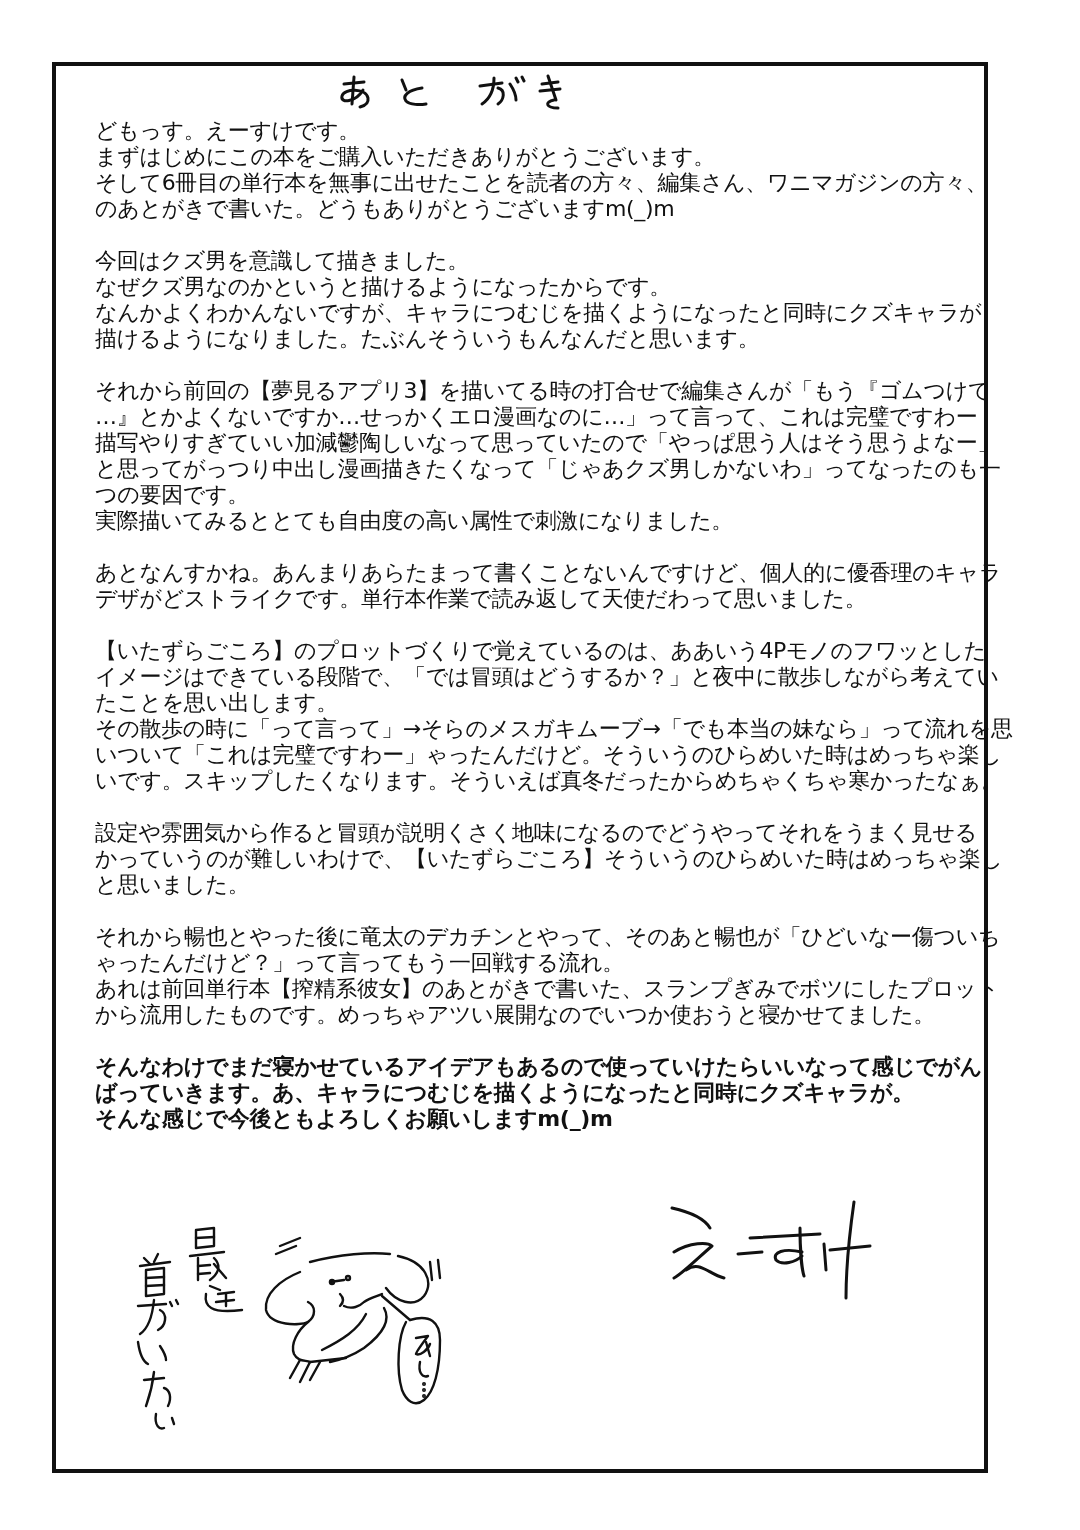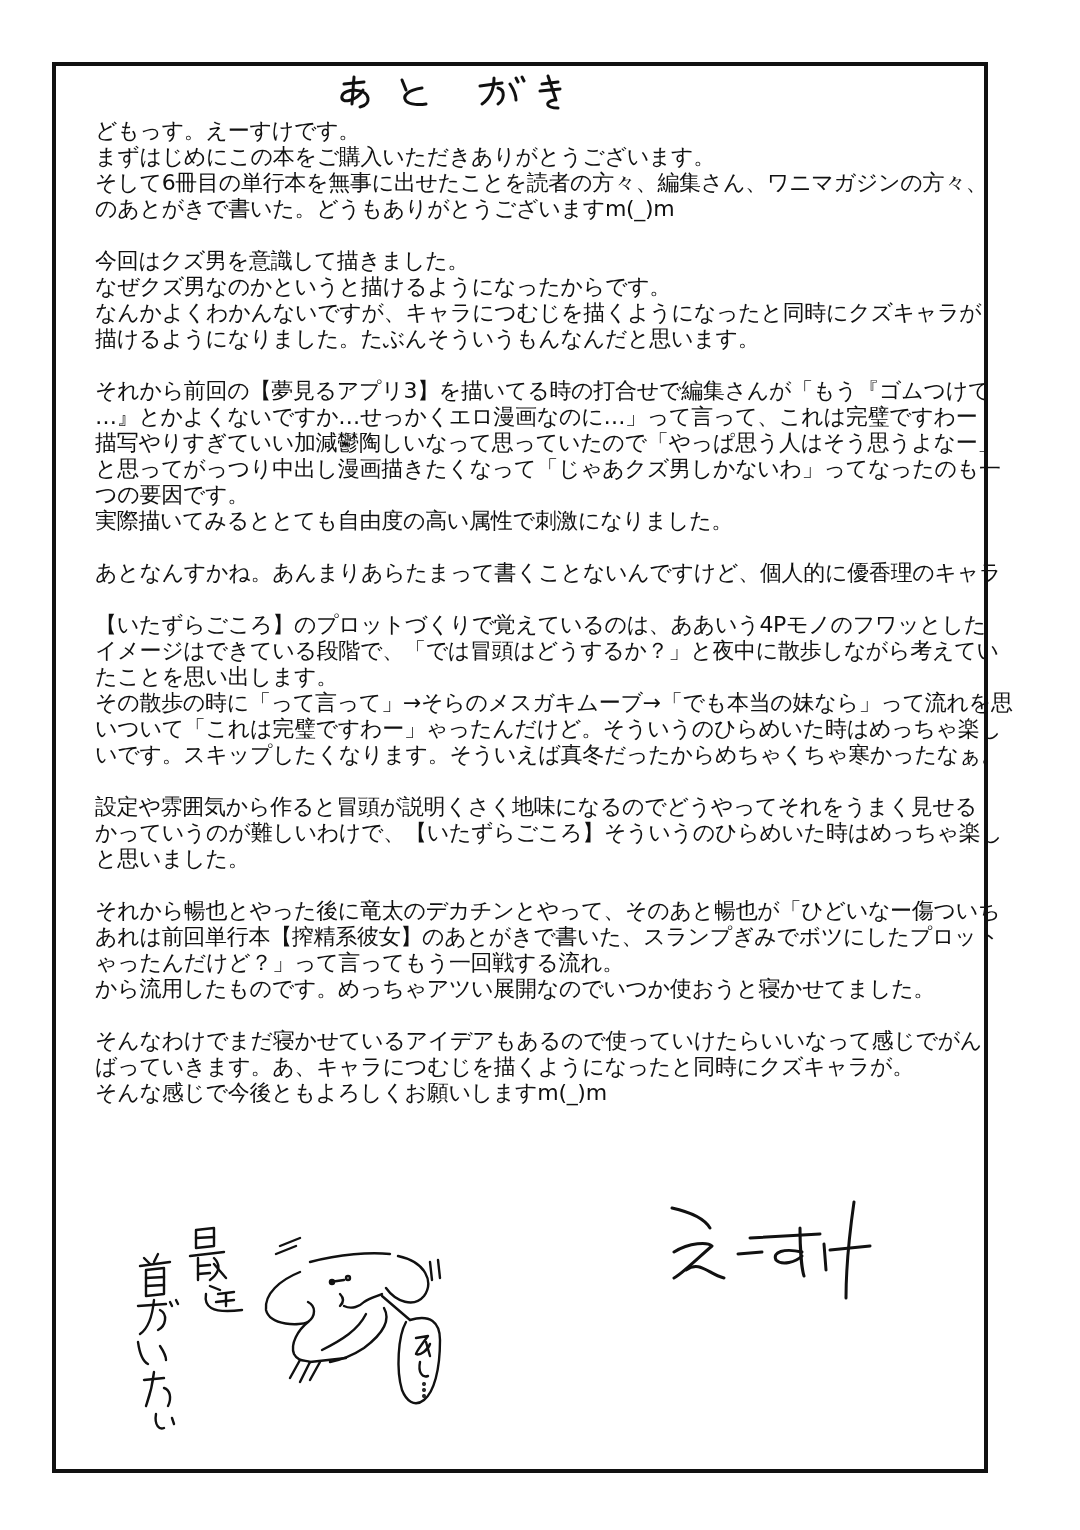--- a/index.html
+++ b/index.html
@@ -42,21 +42,21 @@
     top: 118px;
     width: 880px;
     font-size: 22px;
     line-height: 26px;
     letter-spacing: -0.3px;
     white-space: nowrap;
   }
   .para {
     margin: 0 0 26px 0;
   }
-  .para:last-child { margin-bottom: 0; }
+  .para:last-child { margin-bottom: 0; font-weight: bold; }
   .line {
     display: block;
     height: 26px;
   }
   .sketch {
     position: absolute;
   }
   .signature {
     left: 660px;
     top: 1190px;
@@ -113,38 +113,39 @@
   <div class="para">
     <span class="line">それから前回の【夢見るアプリ3】を描いてる時の打合せで編集さんが「もう『ゴムつけて</span>
     <span class="line">…』とかよくないですか…せっかくエロ漫画なのに…」って言って、これは完璧ですわー</span>
     <span class="line">描写やりすぎていい加減鬱陶しいなって思っていたので「やっぱ思う人はそう思うよなー」</span>
     <span class="line">と思ってがっつり中出し漫画描きたくなって「じゃあクズ男しかないわ」ってなったのも一</span>
     <span class="line">つの要因です。</span>
     <span class="line">実際描いてみるととても自由度の高い属性で刺激になりました。</span>
   </div>
   <div class="para">
     <span class="line">あとなんすかね。あんまりあらたまって書くことないんですけど、個人的に優香理のキャラ</span>
+    <span class="line">デザがどストライクです。単行本作業で読み返して天使だわって思いました。</span>
   </div>
   <div class="para">
     <span class="line">【いたずらごころ】のプロットづくりで覚えているのは、ああいう4Pモノのフワッとした</span>
     <span class="line">イメージはできている段階で、「では冒頭はどうするか？」と夜中に散歩しながら考えてい</span>
     <span class="line">たことを思い出します。</span>
     <span class="line">その散歩の時に「って言って」→そらのメスガキムーブ→「でも本当の妹なら」って流れを思</span>
     <span class="line">いついて「これは完璧ですわー」ゃったんだけど。そういうのひらめいた時はめっちゃ楽し</span>
     <span class="line">いです。スキップしたくなります。そういえば真冬だったからめちゃくちゃ寒かったなぁ。</span>
   </div>
   <div class="para">
     <span class="line">設定や雰囲気から作ると冒頭が説明くさく地味になるのでどうやってそれをうまく見せる</span>
     <span class="line">かっていうのが難しいわけで、【いたずらごころ】そういうのひらめいた時はめっちゃ楽し</span>
     <span class="line">と思いました。</span>
   </div>
   <div class="para">
     <span class="line">それから暢也とやった後に竜太のデカチンとやって、そのあと暢也が「ひどいなー傷ついち</span>
+    <span class="line">ゃったんだけど？」って言ってもう一回戦する流れ。</span>
     <span class="line">あれは前回単行本【搾精系彼女】のあとがきで書いた、スランプぎみでボツにしたプロット</span>
-    <span class="line">ゃったんだけど？」って言ってもう一回戦する流れ。</span>
     <span class="line">から流用したものです。めっちゃアツい展開なのでいつか使おうと寝かせてました。</span>
   </div>
   <div class="para">
     <span class="line">そんなわけでまだ寝かせているアイデアもあるので使っていけたらいいなって感じでがん</span>
     <span class="line">ばっていきます。あ、キャラにつむじを描くようになったと同時にクズキャラが。</span>
     <span class="line">そんな感じで今後ともよろしくお願いしますm(_)m</span>
   </div>
 </div>
 
 <div class="sketch doodle">

